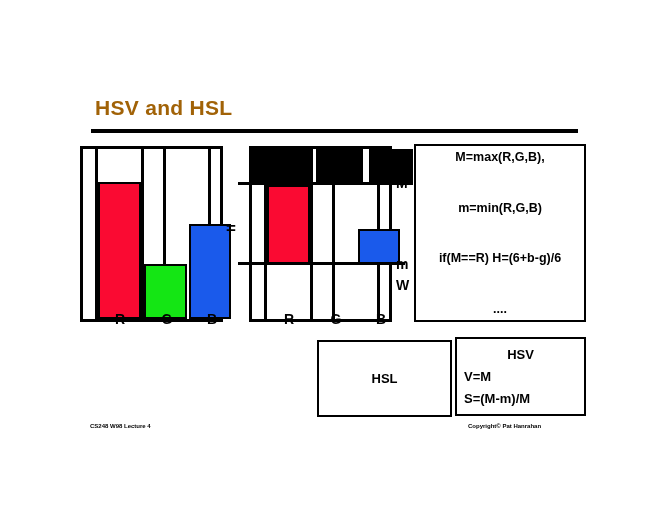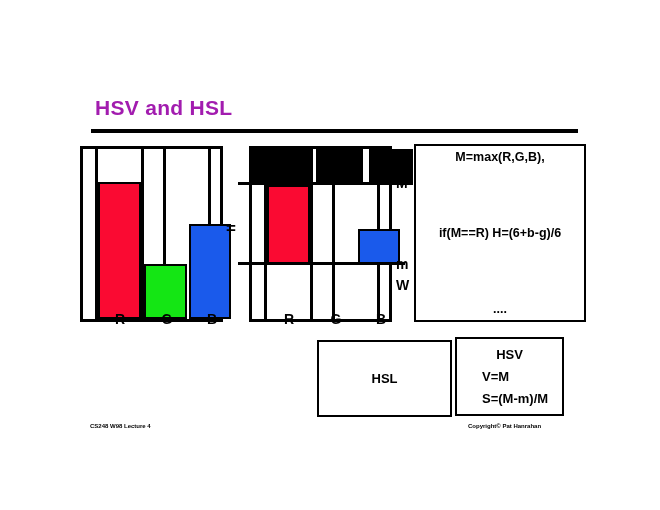--- a/index.html
+++ b/index.html
@@ -17,21 +17,21 @@
   }
 
   
   #slide-title {
     position: absolute;
     left: 95px;
     top: 96px;
     font-size: 21px;
     font-weight: bold;
     letter-spacing: 0.3px;
-    color: #a21caf;
+    color: #a16207;
     white-space: nowrap;
   }
   #title-rule {
     position: absolute;
     left: 91px;
     top: 129px;
     width: 487px;
     height: 4px;
     background: #000000;
   }
@@ -124,23 +124,23 @@
     left: 317px;
     top: 340px;
     width: 135px;
     height: 77px;
     padding: 4px 22px;
     justify-content: space-around;
   }
   #hsv-box {
     left: 455px;
     top: 337px;
-    width: 109px;
+    width: 131px;
     height: 79px;
-    padding: 4px 25px;
+    padding: 4px 7px;
     justify-content: space-around;
   }
   .box-heading {
     text-align: center;
     font-size: 13px;
     font-weight: bold;
   }
   .box-eq {
     text-align: left;
     font-size: 13px;
@@ -207,20 +207,21 @@
 <div class="side-label" style="left:396px; top:175px;">M</div>
 <div class="side-label" style="left:396px; top:256px;">m</div>
 <div class="side-label" style="left:396px; top:277px;">W</div>
 
 <div class="axis-label" style="left:282px; top:311px; width:14px;">R</div>
 <div class="axis-label" style="left:329px; top:311px; width:14px;">G</div>
 <div class="axis-label" style="left:374px; top:311px; width:14px;">B</div>
 
 <div class="formula-box" id="main-formula-box">
   <div class="formula-line">M=max(R,G,B),</div>
+  <div class="formula-line">m=min(R,G,B)</div>
   <div class="formula-line">if(M==R) H=(6+b-g)/6</div>
   <div class="formula-line">....</div>
 </div>
 
 <div class="formula-box" id="hsl-box">
   <div class="formula-line box-heading">HSL</div>
 </div>
 
 <div class="formula-box" id="hsv-box">
   <div class="formula-line box-heading">HSV</div>

